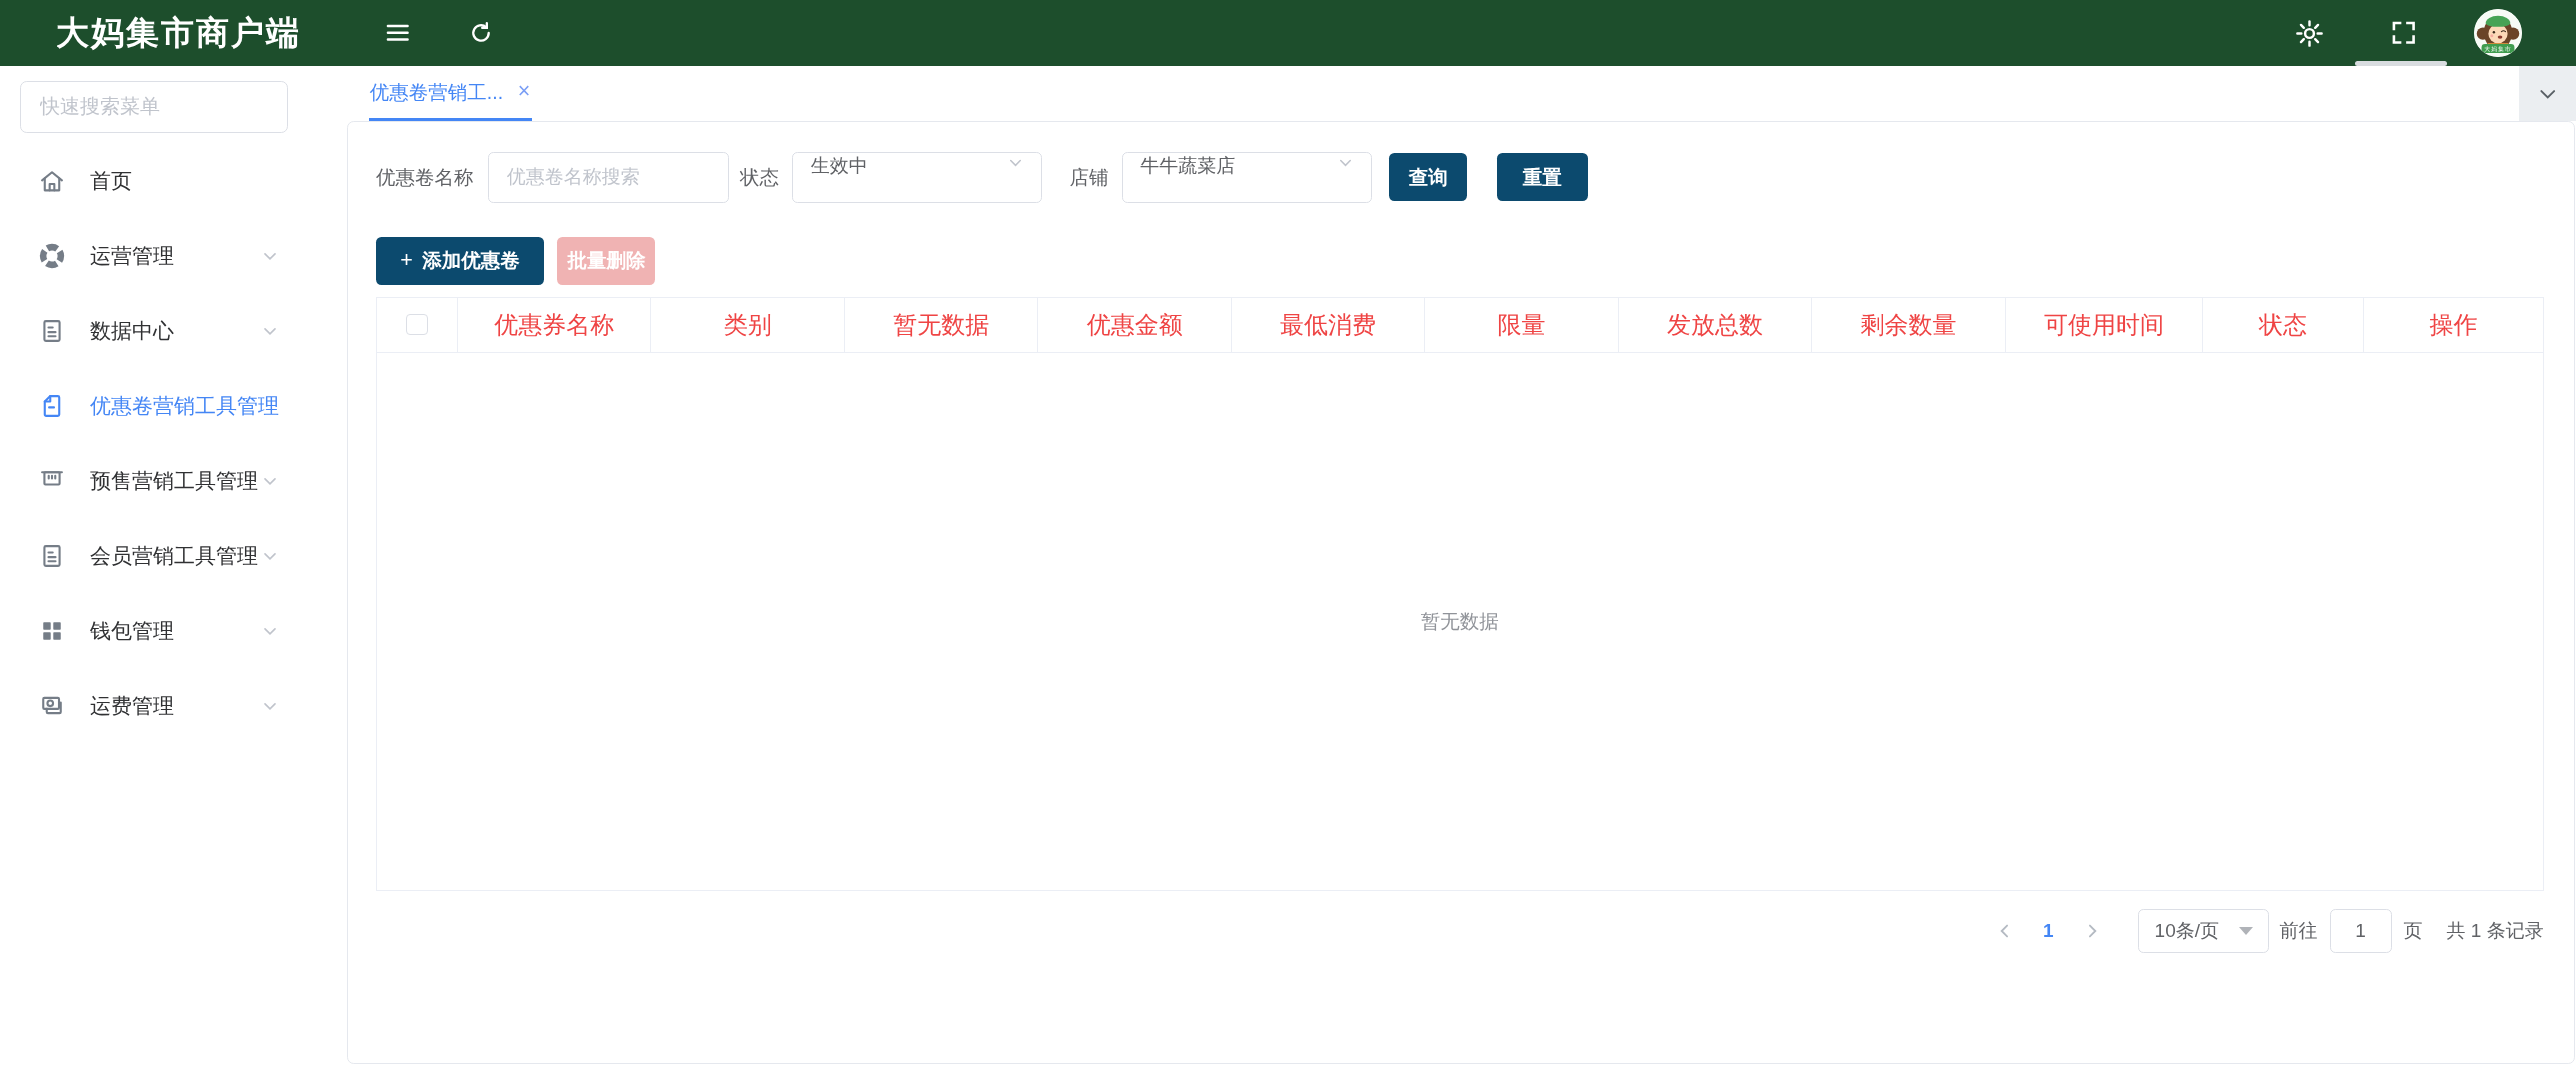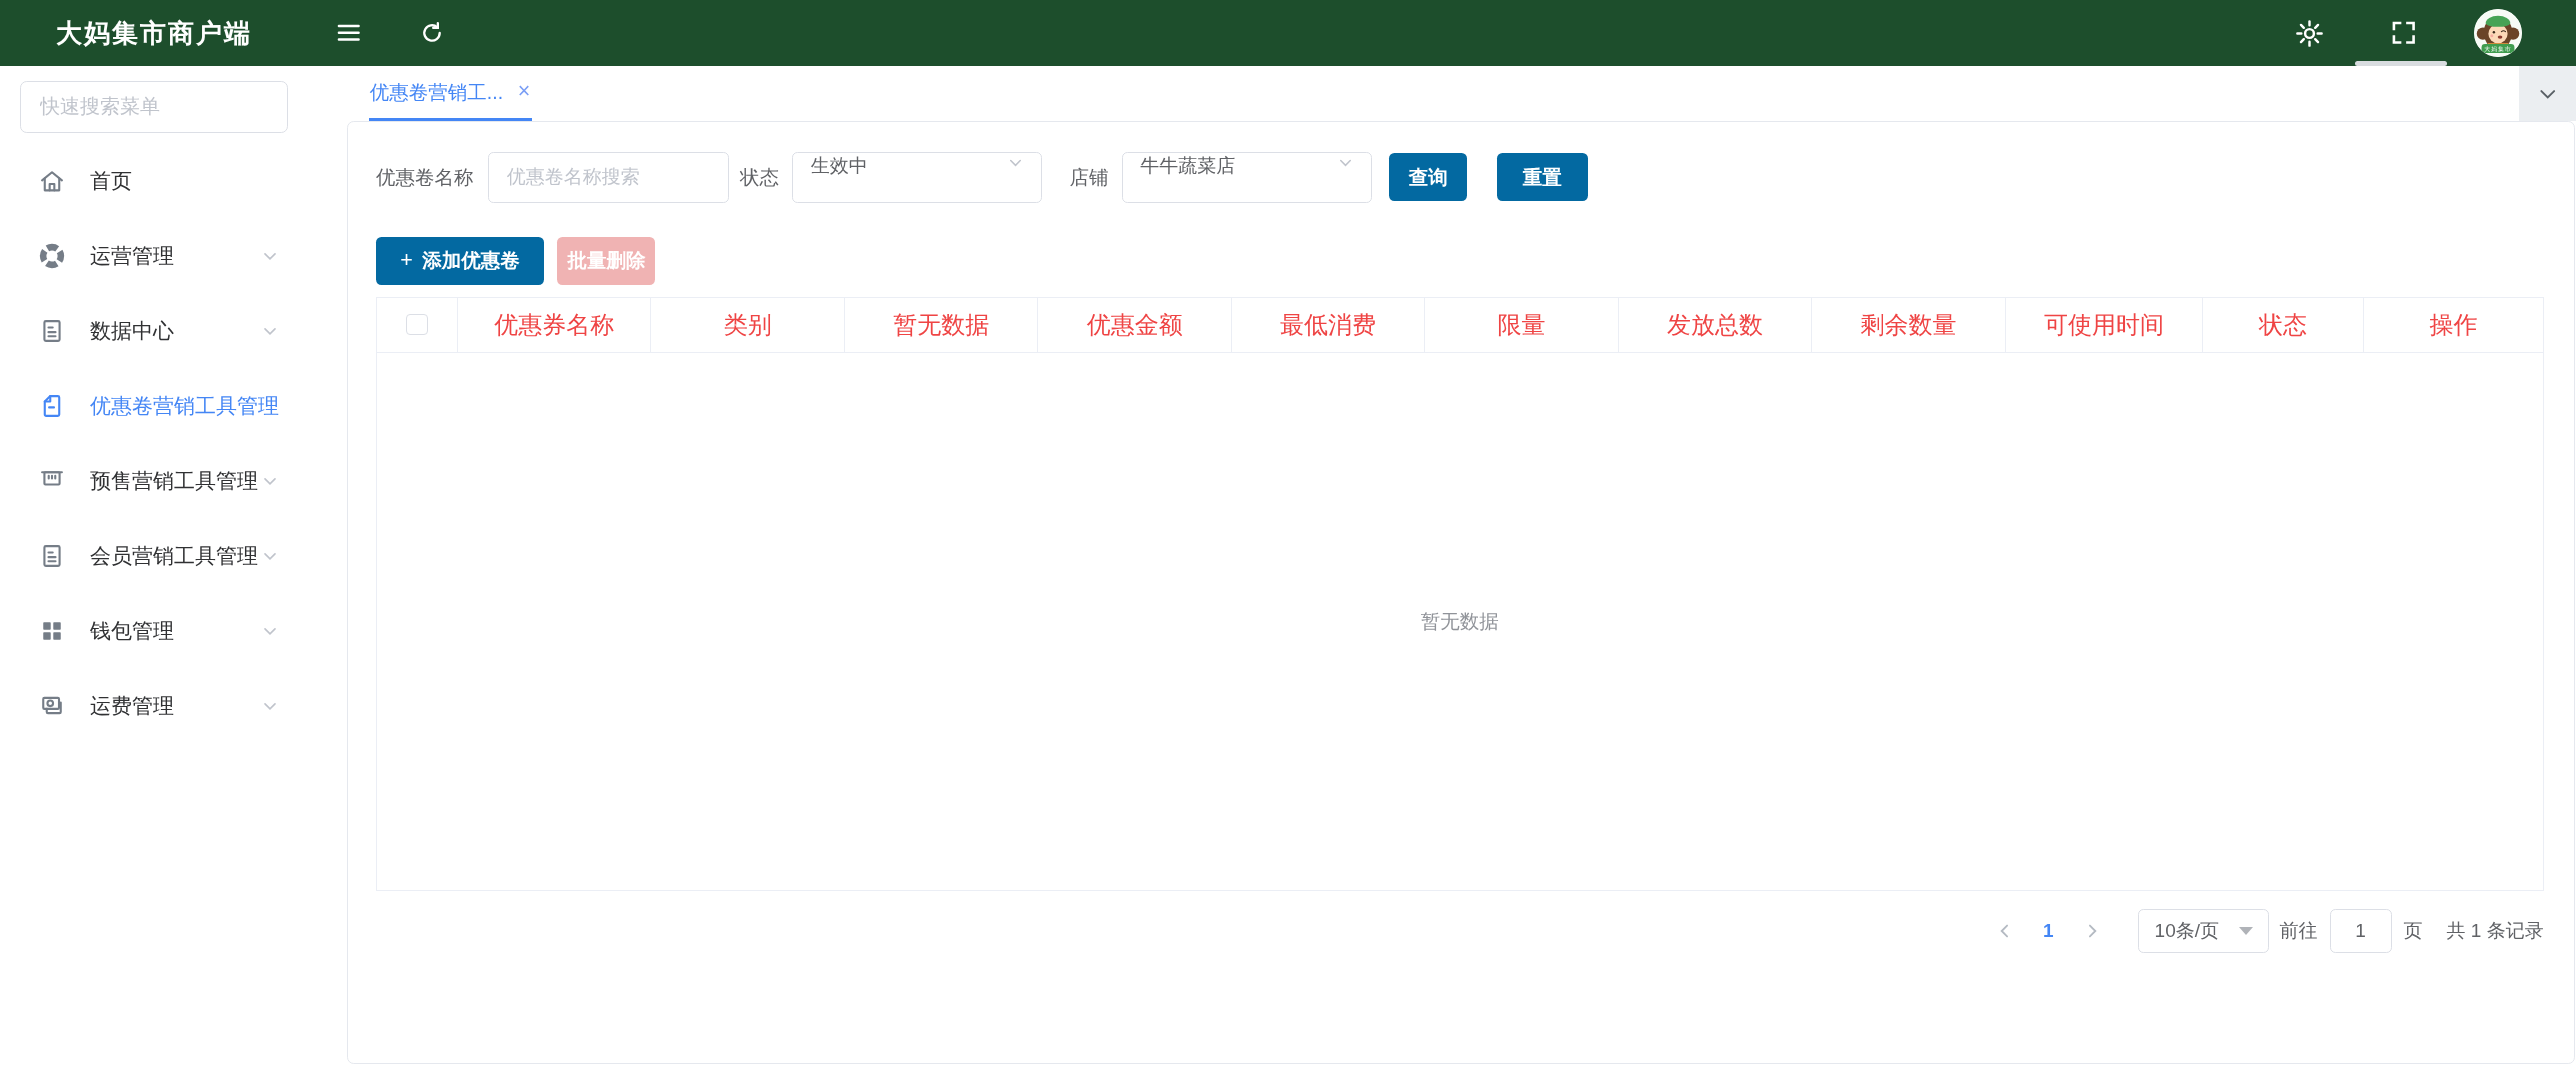--- a/index.html
+++ b/index.html
@@ -15,21 +15,21 @@
   
   .app-header {
     height: 66px;
     background: #1d4e2c;
     display: flex;
     align-items: center;
     position: relative;
   }
   .brand {
     margin-left: 56px;
-    font-size: 26px;
+    font-size: 33px;
     font-weight: bold;
     color: #ffffff;
     letter-spacing: 2px;
     white-space: nowrap;
   }
   .hdr-icon { color:#ffffff; cursor:pointer; }
   .hdr-hamburger { margin-left: 82px; }
   .hdr-refresh { margin-left: 54px; }
   .hdr-right { margin-left: auto; display: flex; align-items: center; margin-right: 54px; }
   .hdr-gear {}
@@ -152,21 +152,21 @@
     color: #606266;
     cursor: pointer;
     background: #fff;
   }
   .sel-chev { color: #c0c4cc; }
 
   .btn {
     height: 48px;
     border: none;
     border-radius: 5.4px;
-    background: #0369a1;
+    background: #0c4a6e;
     color: #ffffff;
     font-size: 19.5px;
     font-weight: bold;
     display: inline-flex;
     align-items: center;
     justify-content: center;
     cursor: pointer;
     font-family: inherit;
     white-space: nowrap;
   }

